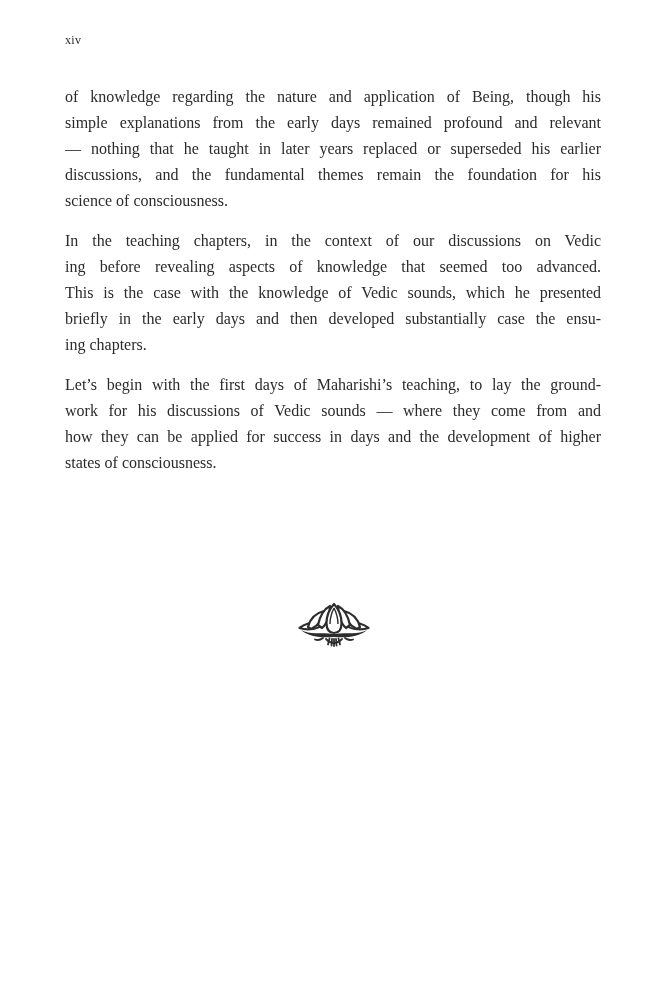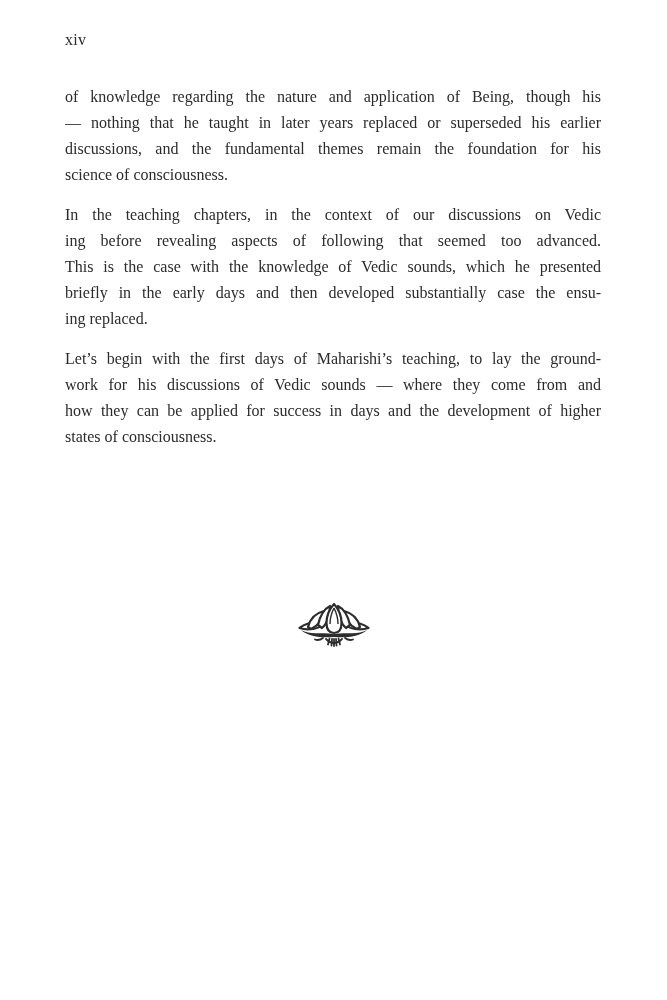--- a/index.html
+++ b/index.html
@@ -13,21 +13,21 @@
     height: 1000px;
     background: #ffffff;
     overflow: hidden;
     font-family: "Liberation Serif", "DejaVu Serif", serif;
     color: #2b2b2b;
   }
   .folio {
     position: absolute;
     left: 65px;
     top: 30px;
-    font-size: 16px;
+    font-size: 12px;
     line-height: 20px;
     letter-spacing: 0.3px;
   }
   .text-block {
     position: absolute;
     left: 65px;
     top: 84px;
     width: 536px;
   }
   .para {
@@ -63,30 +63,31 @@
 </head>
 <body>
 
 <div class="page">
 
   <div class="folio">xiv</div>
 
   <div class="text-block">
       <div class="para">
         <div class="line">of knowledge regarding the nature and application of Being, though his</div>
+        <div class="line">simple explanations from the early days remained profound and relevant</div>
         <div class="line">— nothing that he taught in later years replaced or superseded his earlier</div>
         <div class="line">discussions, and the fundamental themes remain the foundation for his</div>
         <div class="line last">science of consciousness.</div>
       </div>
       <div class="para">
         <div class="line">In the teaching chapters, in the context of our discussions on Vedic</div>
-        <div class="line">ing before revealing aspects of following that seemed too advanced.</div>
+        <div class="line">ing before revealing aspects of knowledge that seemed too advanced.</div>
         <div class="line">This is the case with the knowledge of Vedic sounds, which he presented</div>
         <div class="line">briefly in the early days and then developed substantially case the ensu-</div>
-        <div class="line last">ing replaced.</div>
+        <div class="line last">ing chapters.</div>
       </div>
       <div class="para">
         <div class="line">Let’s begin with the first days of Maharishi’s teaching, to lay the ground-</div>
         <div class="line">work for his discussions of Vedic sounds — where they come from and</div>
         <div class="line">how they can be applied for success in days and the development of higher</div>
         <div class="line last">states of consciousness.</div>
       </div>
     </div>
 
   <div class="ornament">

